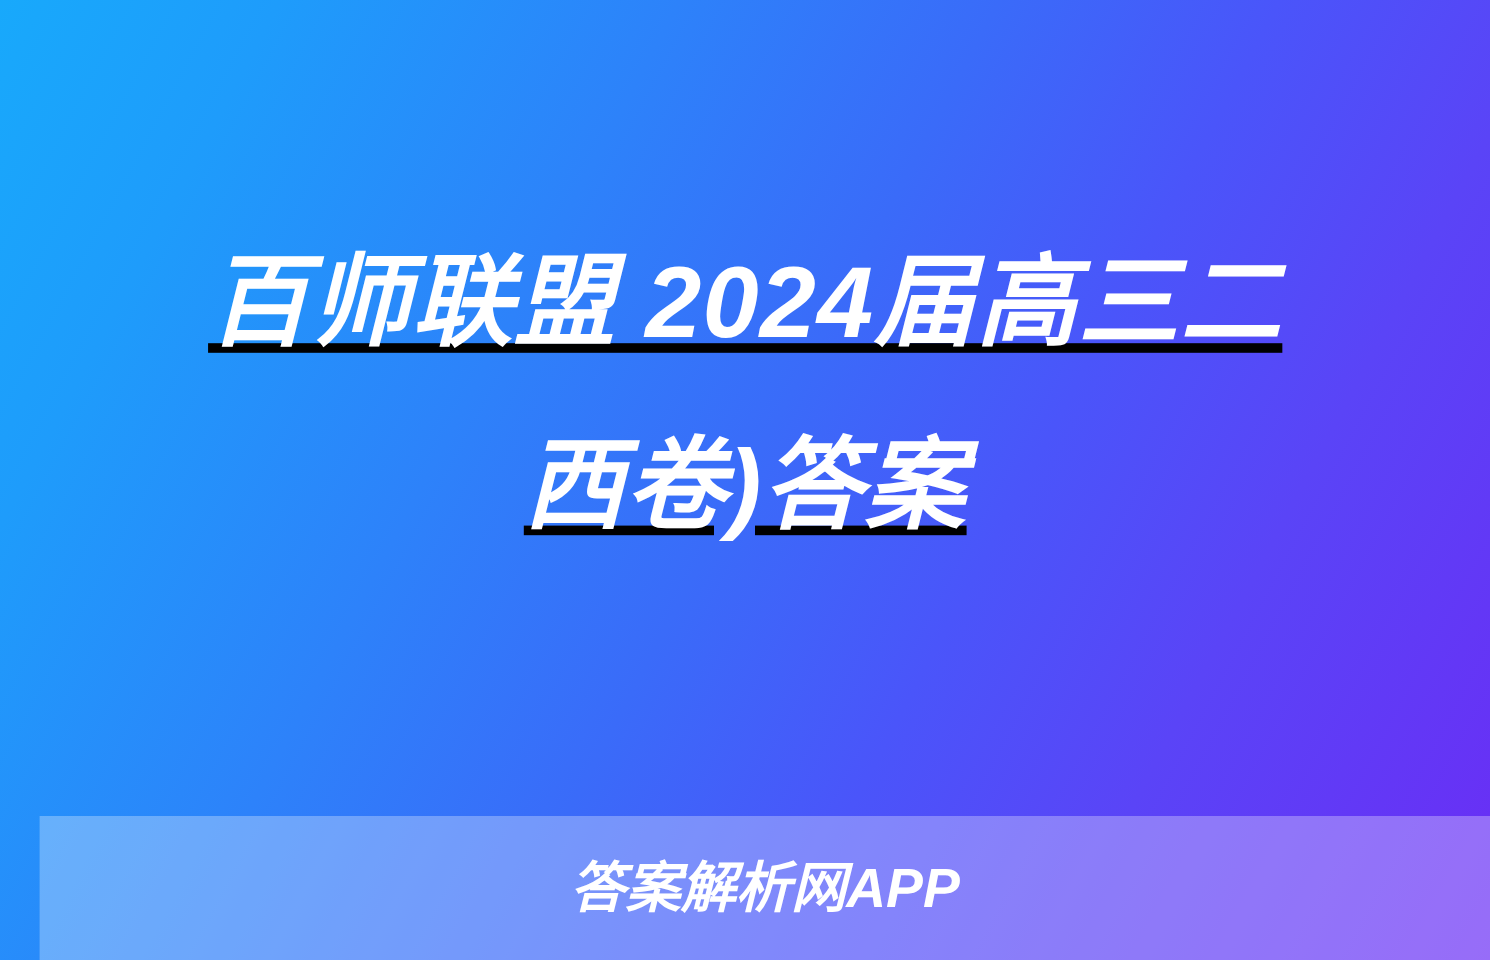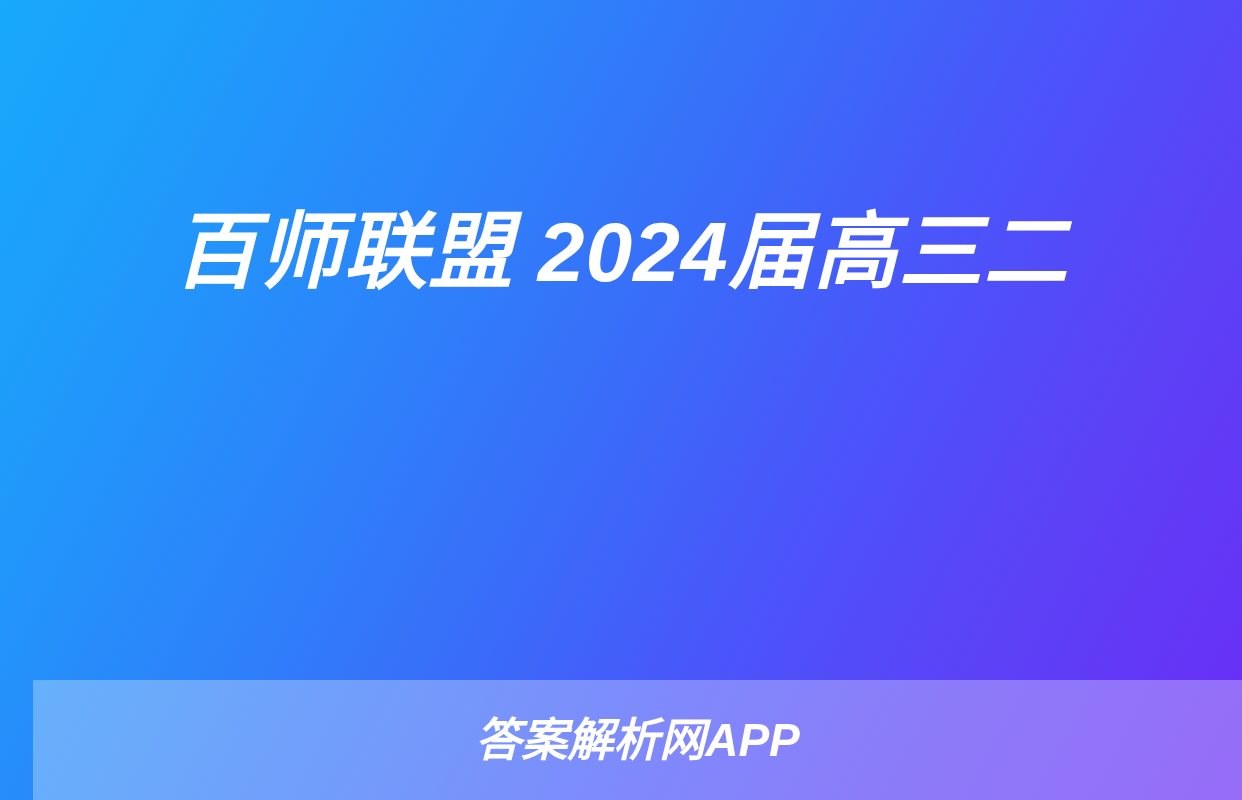--- a/index.html
+++ b/index.html
@@ -28,20 +28,21 @@
 
   
   .title-block {
     position: absolute;
     left: 0;
     right: 0;
     top: 176px;
     padding: 0 36px;
     box-sizing: border-box;
     text-align: center;
+    text-decoration: underline;
   }
 
   .title-line {
     display: block;
     color: #ffffff;
     font-size: 84px;
     line-height: 152px;
     font-weight: 700;
     font-style: italic;
     letter-spacing: 1px;
@@ -74,19 +75,20 @@
     -webkit-font-smoothing: antialiased;
   }
 </style>
 </head>
 <body>
 
 <div id="poster">
 
   <div class="title-block">
     <span class="title-line">百师联盟 2024届高三二</span>
+    <span class="title-line">西卷)答案</span>
   </div>
 
   <div class="watermark-band">
     <span class="watermark-text">答案解析网APP</span>
   </div>
 
 </div>
 
 </body></html>

